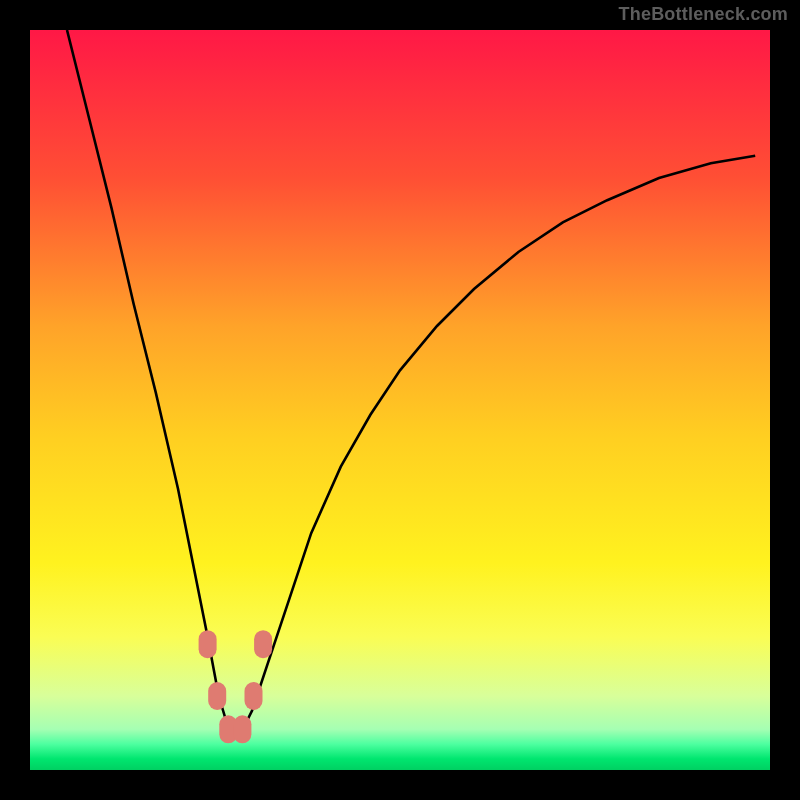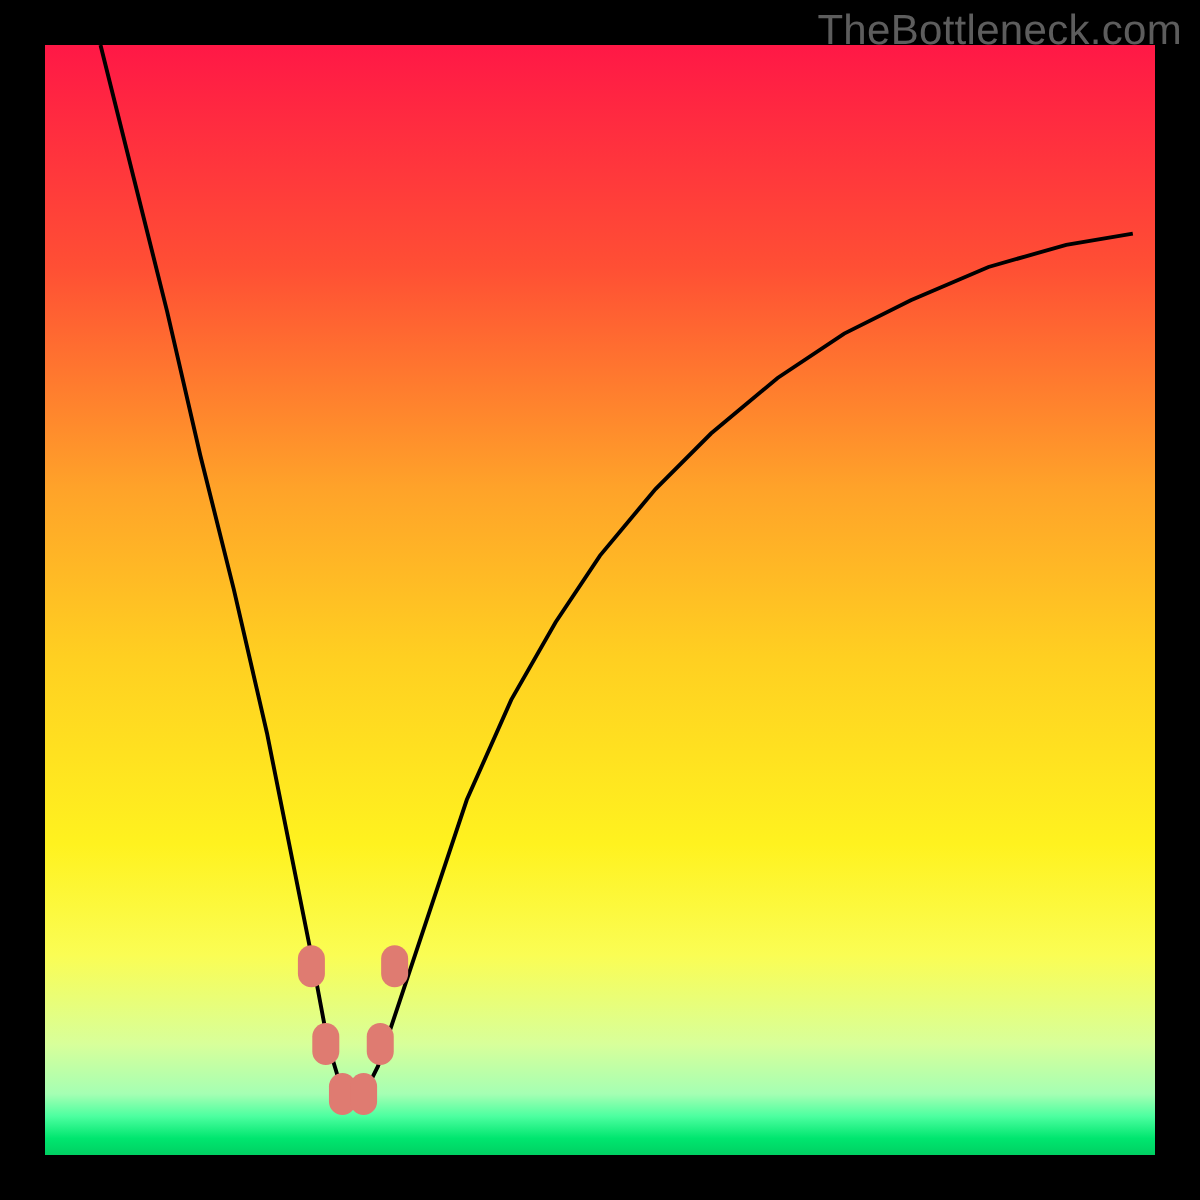--- a/index.html
+++ b/index.html
@@ -35,22 +35,22 @@
     inset: 0;
     width: 100%;
     height: 100%;
   }
   .watermark {
     position: absolute;
     top: 4px;
     right: 12px;
     color: #5d5d5d;
     font-family: Arial, Helvetica, sans-serif;
-    font-size: 28px;
-    font-weight: 400;
+    font-size: 18px;
+    font-weight: 700;
     letter-spacing: 0.2px;
     user-select: none;
   }
 </style>
 </head>
 <body>
 
 <div class="frame">
 
   <div class="plot-area">

